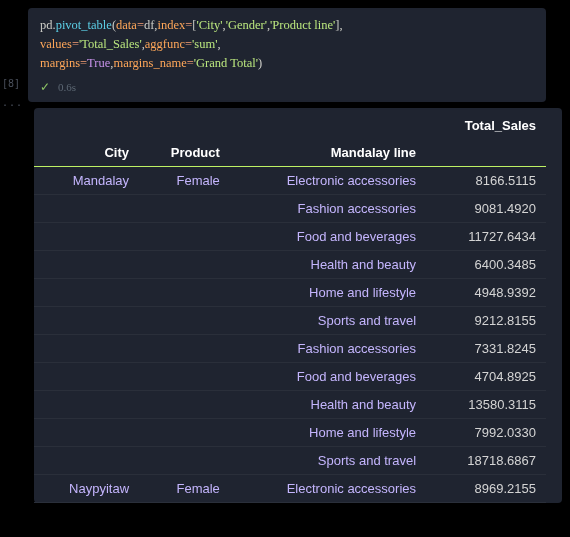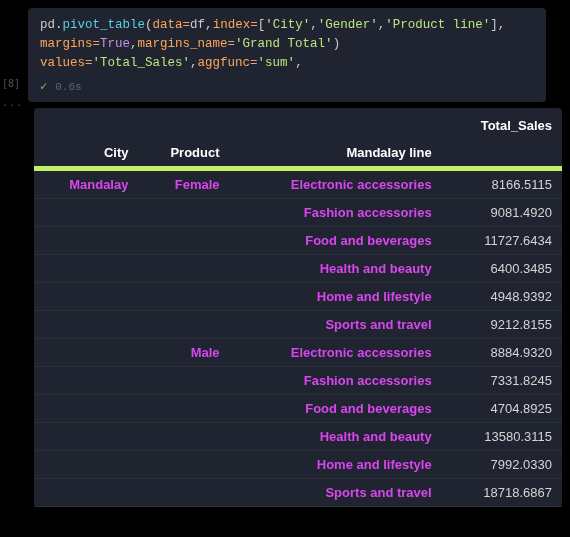--- a/index.html
+++ b/index.html
@@ -1,55 +1,55 @@
 <!DOCTYPE html>
 <html><head>
 <meta charset="utf-8">
 <style>
 html,body{margin:0;padding:0;background:#000;font-family:"Segoe UI",Arial,sans-serif;font-size:13px;color:#ccc}
 .wrap{width:570px;height:537px;background:#000;position:relative;overflow:hidden}
-.codecell{margin:8px 24px 0 28px;background:#1f2430;border-radius:4px;padding:8px 12px 6px 12px;line-height:1.5;font-family:Liberation Mono, monospace;font-size:12.5px}
+.codecell{margin:8px 24px 0 28px;background:#1f2430;border-radius:4px;padding:8px 12px 6px 12px;line-height:1.5;font-family:Liberation Serif, serif;font-size:12.5px}
 .tok-fn{color:#5ccfe6}
 .tok-id{color:#cbccc6}
 .tok-op{color:#f29e74}
 .tok-arg{color:#ffa759}
 .tok-str{color:#bae67e}
 .tok-bool{color:#c792ea}
 .status{display:flex;align-items:center;gap:8px;margin-top:6px;color:#5c6773;font-size:11px}
 .check{color:#8cc265;font-size:12px}
 .gutter{position:absolute;left:2px;top:78px;color:#4a505c;font-size:10px;font-family:Consolas,monospace}
 .gutter .exec{margin-bottom:8px}
 .dots{letter-spacing:1px}
-.output{margin:6px 8px 0 34px;background:#1f2430;border-radius:4px;padding:4px 0 0 0}
+.output{margin:6px 8px 0 34px;background:#1f2430;border-radius:4px;padding:4px 16px 0 0}
 table{border-collapse:collapse;width:100%;font-size:13px;color:#d4d4d4}
 th,td{padding:6px 10px;text-align:right;border-bottom:1px solid #2a2f3a;white-space:nowrap}
 th{font-weight:600;color:#fff}
 tr.hdr1 th{border-bottom:none}
-tr.hdr2 th{border-bottom:5px solid #bef264}
-td.idx{font-weight:700;color:#d946ef}
+tr.hdr2 th{border-bottom:1px solid #bef264}
+td.idx{font-weight:400;color:#c4b5fd}
 .num{font-variant-numeric:tabular-nums}
 </style>
 </head>
 <body>
 <div class="wrap">
 
 <div class="gutter">
   <div class="exec">[8]</div>
   <div class="dots">...</div>
 </div>
 
 <div class="codecell">
   <div>
     <span class="tok-id">pd</span><span class="tok-id">.</span><span class="tok-fn">pivot_table</span><span class="tok-id">(</span><span class="tok-arg">data</span><span class="tok-op">=</span><span class="tok-id">df</span><span class="tok-id">,</span><span class="tok-arg">index</span><span class="tok-op">=</span><span class="tok-id">[</span><span class="tok-str">'City'</span><span class="tok-id">,</span><span class="tok-str">'Gender'</span><span class="tok-id">,</span><span class="tok-str">'Product line'</span><span class="tok-id">]</span><span class="tok-id">,</span>
   </div>
   <div>
-    <span class="tok-arg">margins</span><span class="tok-op">=</span><span class="tok-bool">True</span><span class="tok-id">,</span><span class="tok-arg">margins_name</span><span class="tok-op">=</span><span class="tok-str">'Grand Total'</span><span class="tok-id">)</span>
+    <span class="tok-arg">values</span><span class="tok-op">=</span><span class="tok-str">'Total_Sales'</span><span class="tok-id">,</span><span class="tok-arg">aggfunc</span><span class="tok-op">=</span><span class="tok-str">'sum'</span><span class="tok-id">,</span>
   </div>
   <div>
-    <span class="tok-arg">values</span><span class="tok-op">=</span><span class="tok-str">'Total_Sales'</span><span class="tok-id">,</span><span class="tok-arg">aggfunc</span><span class="tok-op">=</span><span class="tok-str">'sum'</span><span class="tok-id">,</span>
+    <span class="tok-arg">margins</span><span class="tok-op">=</span><span class="tok-bool">True</span><span class="tok-id">,</span><span class="tok-arg">margins_name</span><span class="tok-op">=</span><span class="tok-str">'Grand Total'</span><span class="tok-id">)</span>
   </div>
   <div class="status">
     <span class="check">✓</span>
     <span>0.6s</span>
   </div>
 </div>
 
 <div class="output">
   <table>
     <thead>
@@ -98,26 +98,20 @@
             <td class="num">4948.9392</td>
           </tr>
           <tr>
             <td class="idx"></td>
             <td class="idx"></td>
             <td class="idx">Sports and travel</td>
             <td class="num">9212.8155</td>
           </tr>
           <tr>
             <td class="idx"></td>
-            <td class="idx">Male</td>
-            <td class="idx">Electronic accessories</td>
-            <td class="num">8884.9320</td>
-          </tr>
-          <tr>
-            <td class="idx"></td>
             <td class="idx"></td>
             <td class="idx">Fashion accessories</td>
             <td class="num">7331.8245</td>
           </tr>
           <tr>
             <td class="idx"></td>
             <td class="idx"></td>
             <td class="idx">Food and beverages</td>
             <td class="num">4704.8925</td>
           </tr>
@@ -132,17 +126,23 @@
             <td class="idx"></td>
             <td class="idx">Home and lifestyle</td>
             <td class="num">7992.0330</td>
           </tr>
           <tr>
             <td class="idx"></td>
             <td class="idx"></td>
             <td class="idx">Sports and travel</td>
             <td class="num">18718.6867</td>
           </tr>
+          <tr>
+            <td class="idx">Naypyitaw</td>
+            <td class="idx">Female</td>
+            <td class="idx">Electronic accessories</td>
+            <td class="num">8969.2155</td>
+          </tr>
         </tbody>
   </table>
 </div>
 
 </div>
 
 </body></html>

